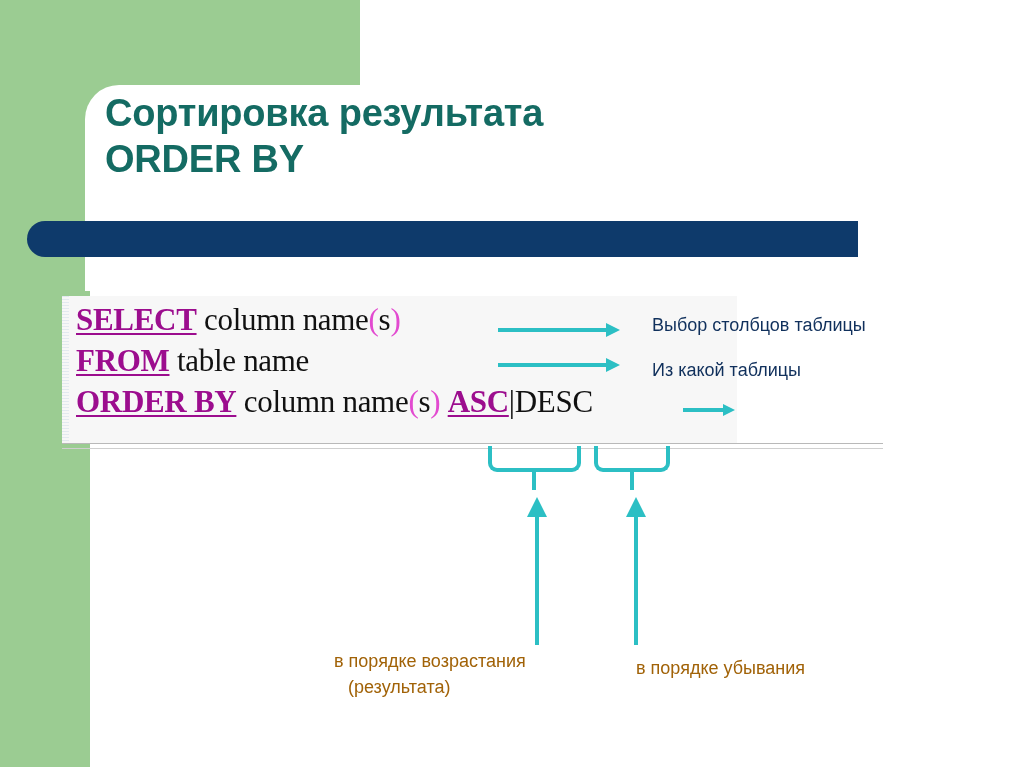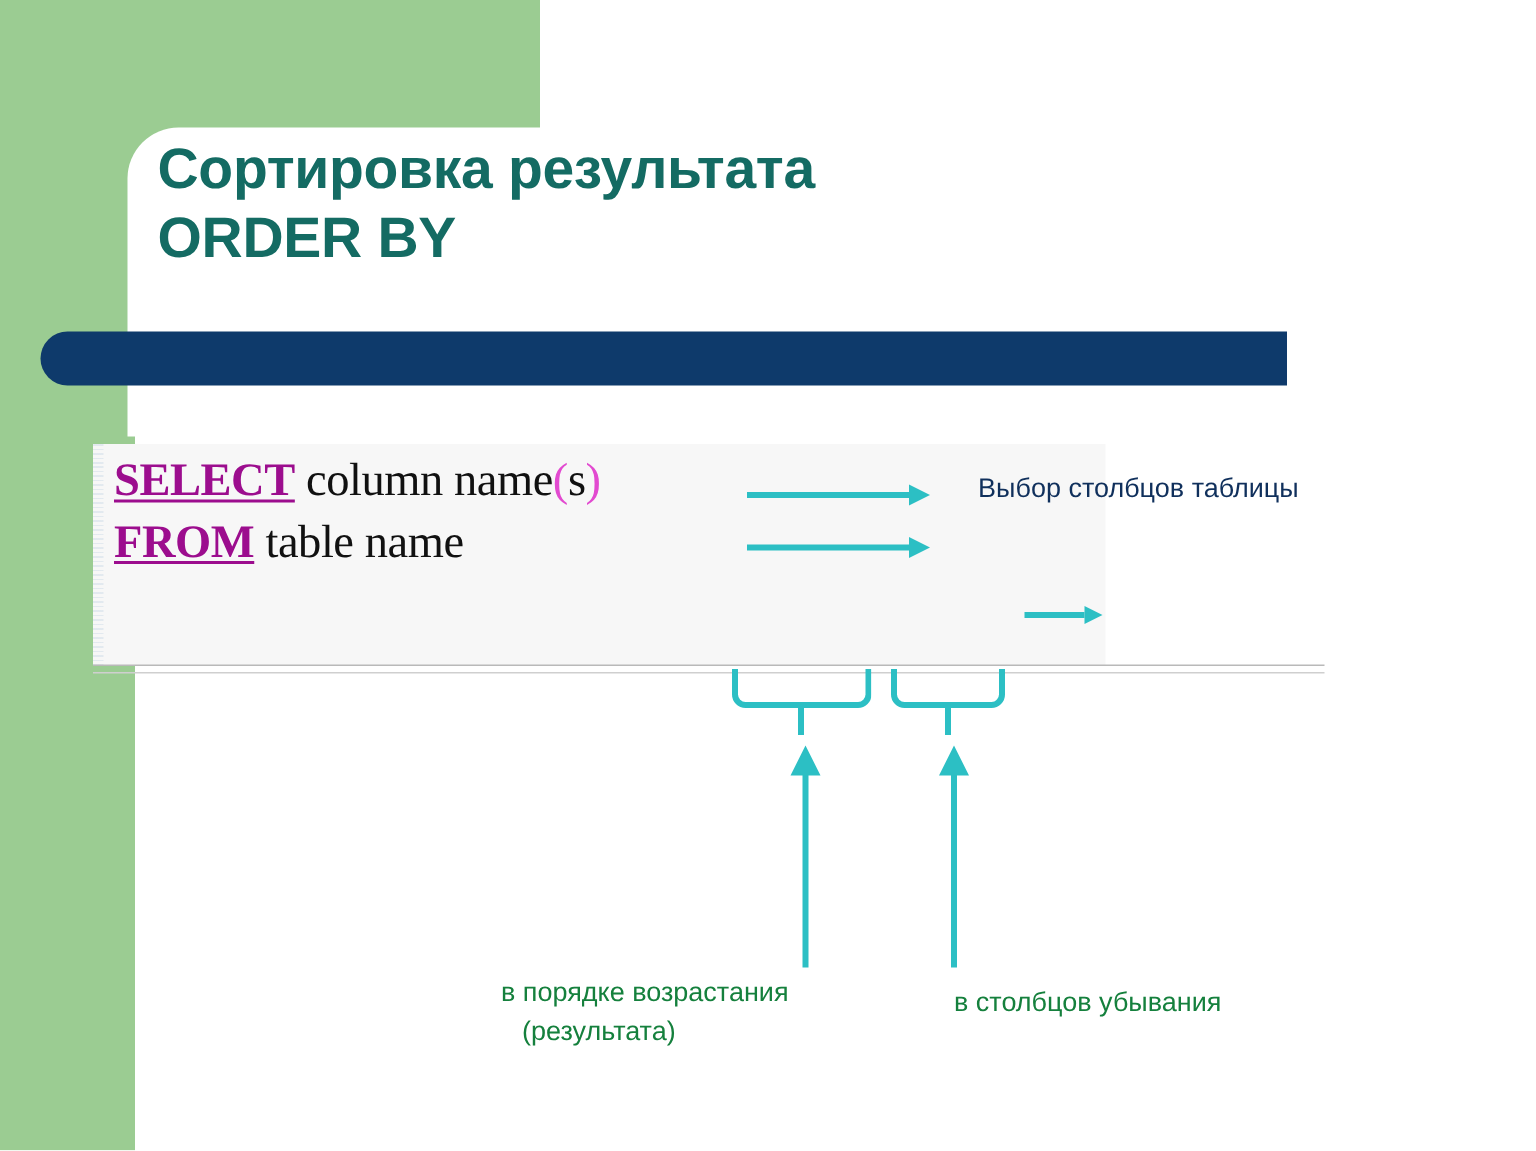--- a/index.html
+++ b/index.html
@@ -222,21 +222,21 @@
     border-bottom: 20px solid #2cbfc4;
   }
   .arrow-up-1 { left: 527px; top: 497px; height: 148px; }
   .arrow-up-1 .stem { height: 135px; }
   .arrow-up-2 { left: 626px; top: 497px; height: 148px; }
   .arrow-up-2 .stem { height: 135px; }
 
   
   .caption {
     position: absolute;
-    color: #15803d;
+    color: #a16207;
     font-size: 18px;
     line-height: 1.45;
     white-space: nowrap;
   }
   .cap1 { left: 334px; top: 648px; }
   .cap1 .l2 { display: block; padding-left: 14px; }
   .cap2 { left: 636px; top: 655px; }
 </style>
 </head>
 <body>
@@ -258,54 +258,58 @@
     <div class="code-scan"></div>
 
     <div class="code-line cl1">
       <span class="kw">SELECT</span><span> column name</span><span class="paren">(</span><span>s</span><span class="paren">)</span>
     </div>
 
     <div class="code-line cl2">
       <span class="kw">FROM</span><span> table name</span>
     </div>
 
+    <div class="code-line cl3">
+      <span class="kw">ORDER BY</span><span> column name</span><span class="paren">(</span><span>s</span><span class="paren">) </span><span class="kw">ASC</span><span>|</span><span>DESC</span>
+    </div>
   </div>
 
   <div class="code-underline-rule"></div>
   <div class="code-underline-rule2"></div>
 
   <div class="arrow-h arrow1">
     <div class="shaft"></div>
     <div class="head"></div>
   </div>
   <div class="arrow-h arrow2">
     <div class="shaft"></div>
     <div class="head"></div>
   </div>
   <div class="arrow-h arrow3">
     <div class="shaft"></div>
     <div class="head"></div>
   </div>
 
   <div class="note note1">Выбор столбцов таблицы</div>
+  <div class="note note2">Из какой таблицы</div>
 
   <div class="brace brace1"></div>
   <div class="brace-notch brace1-notch"></div>
 
   <div class="brace brace2"></div>
   <div class="brace-notch brace2-notch"></div>
 
   <div class="arrow-up arrow-up-1">
     <div class="uhead"></div>
     <div class="stem"></div>
   </div>
   <div class="arrow-up arrow-up-2">
     <div class="uhead"></div>
     <div class="stem"></div>
   </div>
 
   <div class="caption cap1">
     <span>в порядке возрастания</span>
     <span class="l2">(результата)</span>
   </div>
-  <div class="caption cap2">в столбцов убывания</div>
+  <div class="caption cap2">в порядке убывания</div>
 
 </div>
 
 </body></html>

